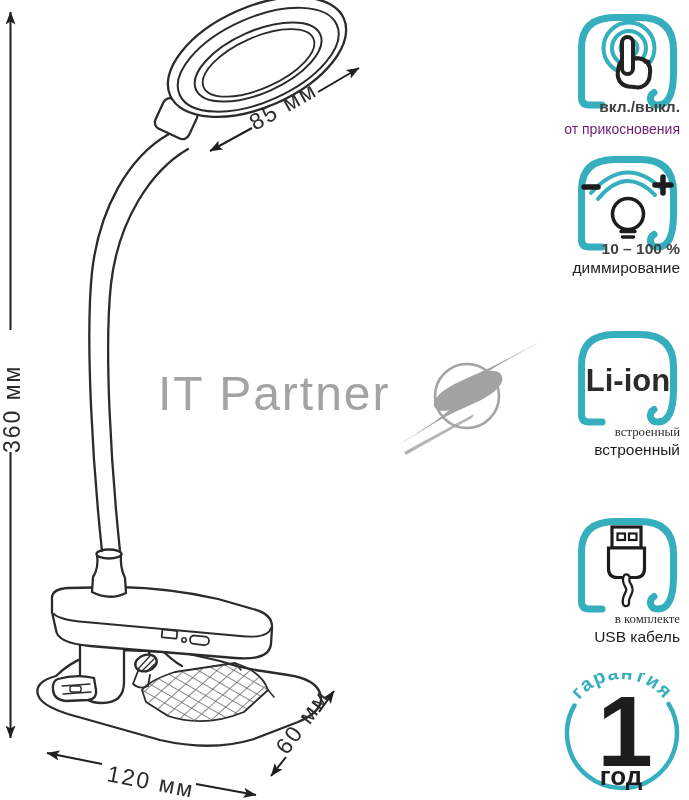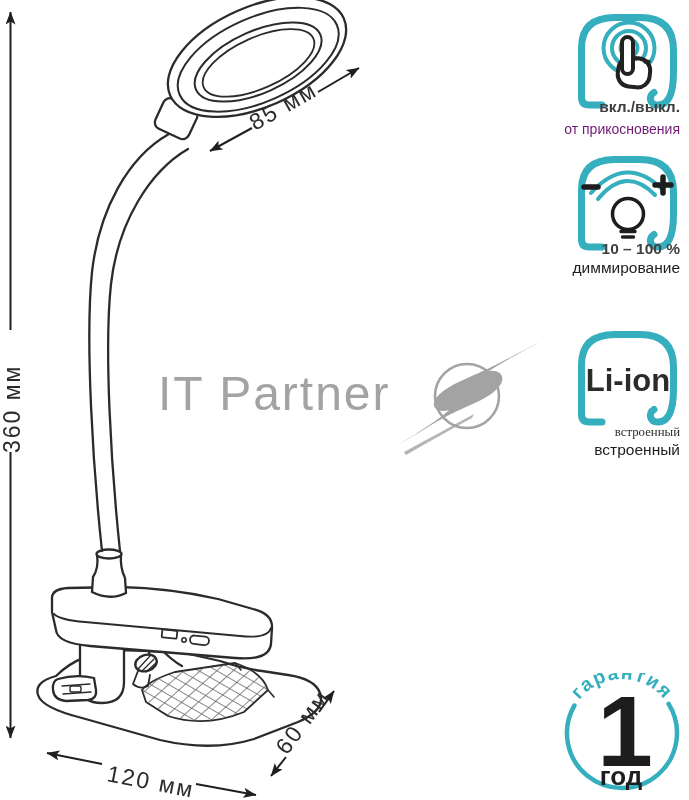--- a/index.html
+++ b/index.html
@@ -175,20 +175,36 @@
   <div class="feature" style="top:325px">
     <svg width="105" height="102" viewBox="0 0 105 102">
       <path d="M27 97 L14 97 Q6.5 97 6.5 89 L6.5 40 Q6.5 9.5 40 9.5 L65 9.5 Q98.5 9.5 98.5 42 L98.5 64
                C98.5 85 94 97 83 97 C74.5 97 73 88 79 84.5" fill="none" stroke="#35aebe" stroke-width="7" stroke-linecap="round" stroke-linejoin="round"></path>
       <text x="53" y="66" text-anchor="middle" font-size="31" font-weight="bold" fill="#2b2b2b">Li-ion</text>
     </svg>
     <div class="l1r over2">встроенный</div>
     <div class="l2b">встроенный</div>
   </div>
 
+  <div class="feature" style="top:512px">
+    <svg width="105" height="102" viewBox="0 0 105 102">
+      <path d="M27 97 L14 97 Q6.5 97 6.5 89 L6.5 40 Q6.5 9.5 40 9.5 L65 9.5 Q98.5 9.5 98.5 42 L98.5 64
+               C98.5 85 94 97 83 97 C74.5 97 73 88 79 84.5" fill="none" stroke="#35aebe" stroke-width="7" stroke-linecap="round" stroke-linejoin="round"></path>
+      <g stroke="#1d1d1d" fill="#fff">
+        <rect x="37" y="15" width="29" height="21" stroke-width="3.2"></rect>
+        <rect x="42.5" y="21.5" width="7.5" height="6.5" stroke-width="2.2" fill="none"></rect>
+        <rect x="54" y="21.5" width="7.5" height="6.5" stroke-width="2.2" fill="none"></rect>
+        <path d="M33.5 36 H69.5 V56.5 Q69.5 65.5 60.5 65.5 H42.5 Q33.5 65.5 33.5 56.5 Z" stroke-width="3.2"></path>
+        <path d="M51.5 65.5 C49 72 56.5 74 54 80 C52 85 50 87 51 91" fill="none" stroke-width="8.5" stroke-linecap="round"></path>
+        <path d="M51.5 65.5 C49 72 56.5 74 54 80 C52 85 50 87 51 91" fill="none" stroke="#fff" stroke-width="4" stroke-linecap="round"></path>
+      </g>
+    </svg>
+    <div class="l1r over2">в комплекте</div>
+    <div class="l2b">USB кабель</div>
+  </div>
 
   <svg id="badge" width="130" height="128" viewBox="0 0 130 128">
     <defs>
       <path id="arcText" d="M13.4 44.2 A 54 54 0 0 1 116.6 44.2" fill="none"></path>
     </defs>
     <path d="M17.4 32.5 A 55 55 0 1 0 111.6 30.9" fill="none" stroke="#35aebe" stroke-width="4.5" stroke-linecap="round"></path>
     <text font-size="19.5" font-weight="bold" fill="#35aebe" letter-spacing="1.5">
       <textPath href="#arcText" startOffset="50%" text-anchor="middle">гарантия</textPath>
     </text>
     <text x="68" y="93" text-anchor="middle" font-size="100" font-weight="bold" fill="#1d1d1d">1</text>

